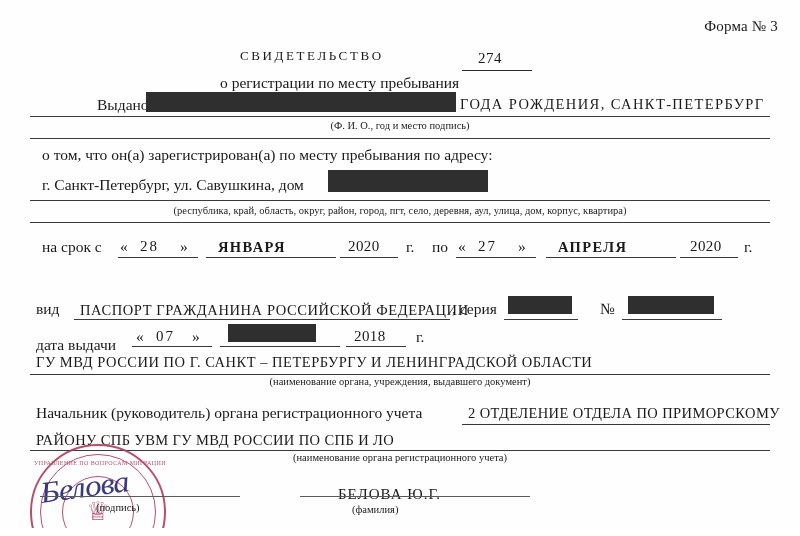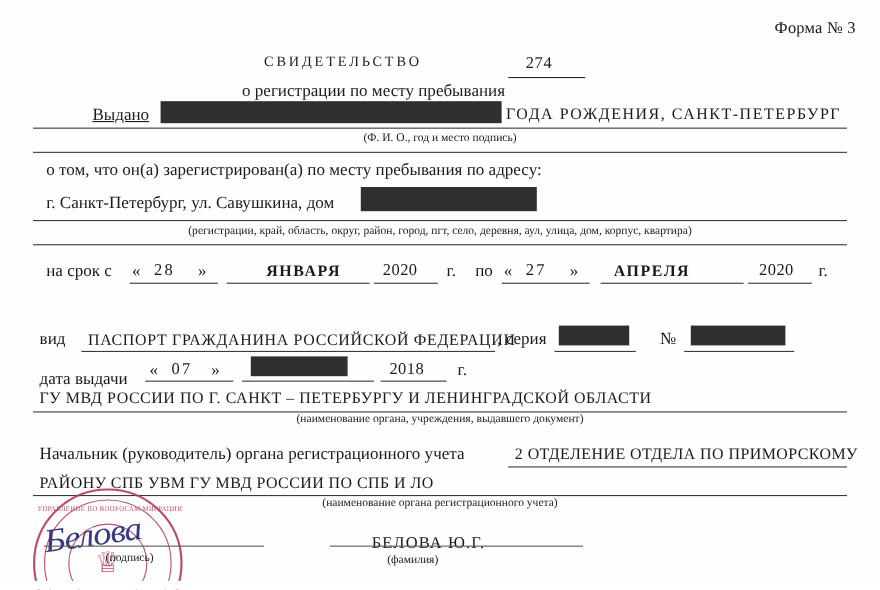--- a/index.html
+++ b/index.html
@@ -192,41 +192,41 @@
 
 <div class="page">
 
   <div class="form-number">Форма № 3</div>
 
   <div class="title-main">СВИДЕТЕЛЬСТВО</div>
   <div class="title-num">274</div>
   <div class="title-num-rule"></div>
   <div class="title-sub">о регистрации по месту пребывания</div>
 
-  <div class="row-label" style="left:84px; top:96px;text-decoration:underline;">Выдано</div>
+  <div class="row-label" style="left:97px; top:96px;">Выдано</div>
   <div class="redact" style="left:146px; top:92px; width:310px; height:20px;"></div>
   <div class="val-sp" style="left:460px; top:96px;">ГОДА РОЖДЕНИЯ, САНКТ-ПЕТЕРБУРГ</div>
   <div class="rule" style="left:30px; top:116px; width:740px;"></div>
   <div class="caption" style="left:240px; top:120px; width:320px;">(Ф. И. О., год и место подпись)</div>
   <div class="rule" style="left:30px; top:138px; width:740px;"></div>
 
   <div class="row-label" style="left:42px; top:176px;">г. Санкт-Петербург, ул. Савушкина, дом</div>
 
   <div class="row-label" style="left:42px; top:146px;">о том, что он(а) зарегистрирован(а) по месту пребывания по адресу:</div>
   <div class="redact" style="left:328px; top:170px; width:160px; height:22px;"></div>
   <div class="rule" style="left:30px; top:200px; width:740px;"></div>
-  <div class="caption" style="left:150px; top:205px; width:500px;">(регистрации, край, область, округ, район, город, пгт, село, деревня, аул, улица, дом, корпус, квартира)</div>
+  <div class="caption" style="left:150px; top:205px; width:500px;">(республика, край, область, округ, район, город, пгт, село, деревня, аул, улица, дом, корпус, квартира)</div>
   <div class="rule" style="left:30px; top:222px; width:740px;"></div>
 
   <div class="row-label" style="left:42px; top:238px;">на срок с</div>
   <div class="quote" style="left:120px; top:238px;">«</div>
   <div class="val" style="left:140px; top:238px; letter-spacing:2px;">28</div>
   <div class="quote" style="left:180px; top:238px;">»</div>
   <div class="rule" style="left:118px; top:257px; width:80px;"></div>
-  <div class="val-sp" style="left:218px; top:239px; font-weight:600;margin-left:24px;">ЯНВАРЯ</div>
+  <div class="val-sp" style="left:218px; top:239px; font-weight:600;">ЯНВАРЯ</div>
   <div class="rule" style="left:206px; top:257px; width:130px;"></div>
   <div class="val" style="left:348px; top:238px;">2020</div>
   <div class="rule" style="left:340px; top:257px; width:58px;"></div>
   <div class="row-label" style="left:406px; top:238px;">г.</div>
   <div class="row-label" style="left:432px; top:238px;">по</div>
   <div class="quote" style="left:458px; top:238px;">«</div>
   <div class="val" style="left:478px; top:238px; letter-spacing:2px;">27</div>
   <div class="quote" style="left:518px; top:238px;">»</div>
   <div class="rule" style="left:456px; top:257px; width:80px;"></div>
   <div class="val-sp" style="left:558px; top:239px; font-weight:600;">АПРЕЛЯ</div>

